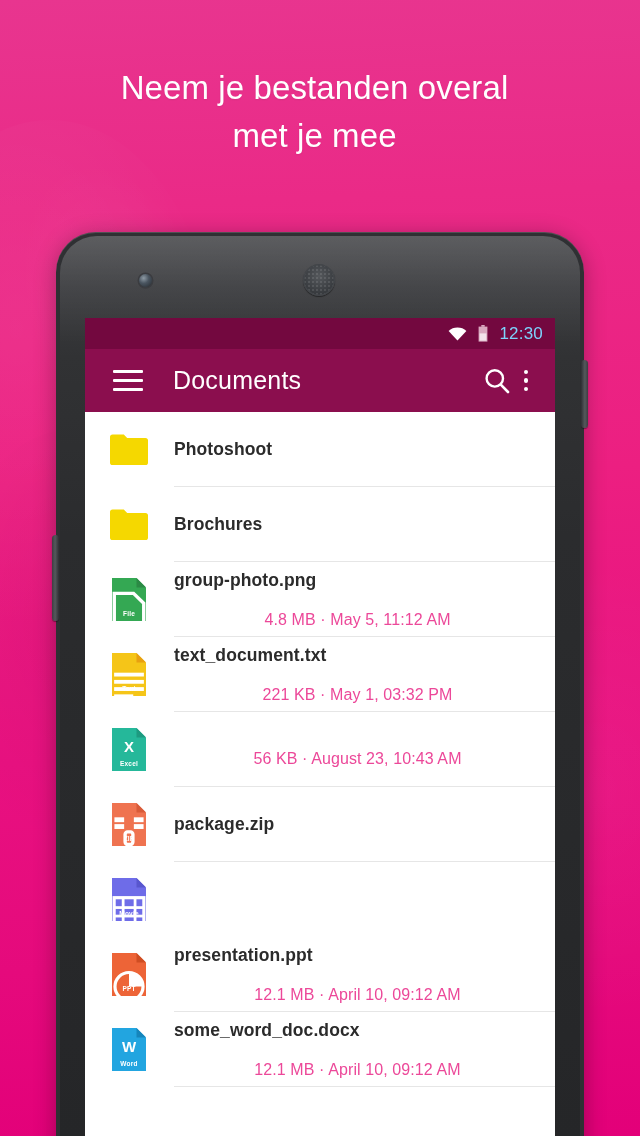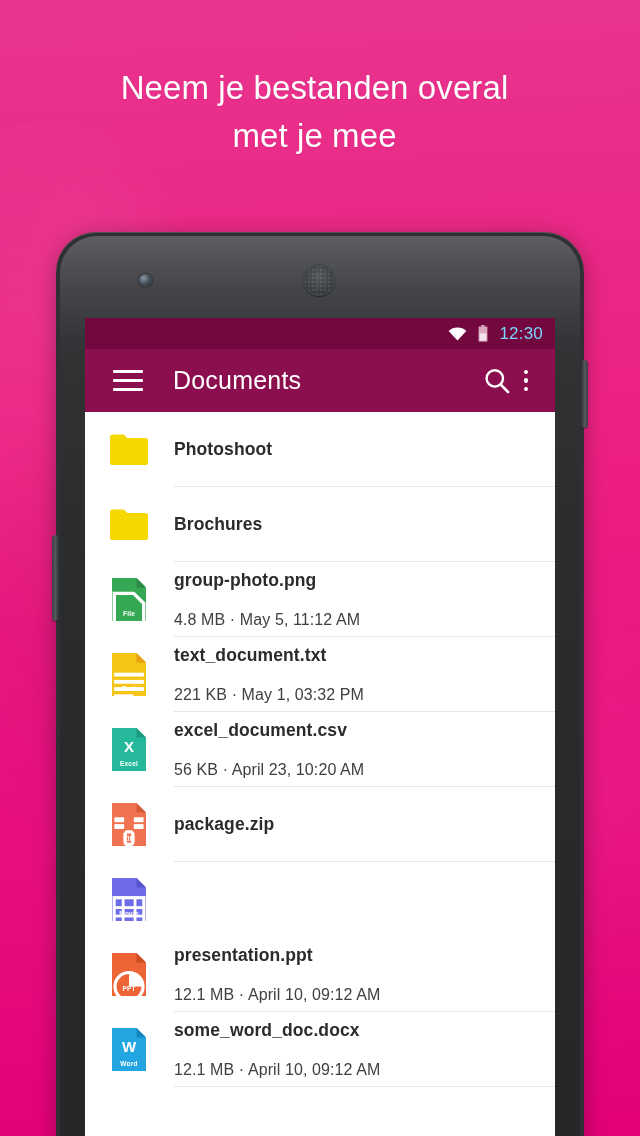--- a/index.html
+++ b/index.html
@@ -226,24 +226,25 @@
   .list-item:last-child .item-body { border-bottom: 1px solid #e6e6e6; }
   .item-name {
     font-size: 17.5px;
     font-weight: bold;
     color: #2b2b2b;
     letter-spacing: 0.1px;
     line-height: 22px;
   }
   .item-meta {
     font-size: 16px;
-    color: #404040;
+    color: #ec4899;
     line-height: 21px;
     margin-top: 18px;
     letter-spacing: 0.1px;
+    text-align: center;
   }
 
   
   .folder-icon { width: 42px; height: 33px; display: block; }
 
   
   .doc-icon {
     position: relative;
     width: 34px;
     height: 43px;
@@ -416,22 +417,21 @@
           <div class="doc-icon">
             <svg viewBox="0 0 34 43">
               <path d="M0 0 h24.5 L34 9.4 V43 H0 Z" fill="#25b89a"></path>
               <path d="M24.5 0 L34 9.4 H24.5 Z" fill="#1d9a80"></path>
             </svg>
             <span class="doc-mark">X</span>
             <span class="doc-label">Excel</span>
           </div>
         </div>
         <div class="item-body">
-          <div class="item-name">excel_document.csv</div>
-          <div class="item-meta">56 KB · April 23, 10:20 AM</div>
+          <div class="item-meta">56 KB · August 23, 10:43 AM</div>
         </div>
       </div>
 
       <div class="list-item file">
         <div class="icon-slot">
           <div class="doc-icon">
             <svg viewBox="0 0 34 43">
               <path d="M0 0 h24.5 L34 9.4 V43 H0 Z" fill="#ef7350"></path>
               <path d="M24.5 0 L34 9.4 H24.5 Z" fill="#d85b39"></path>
             </svg>

